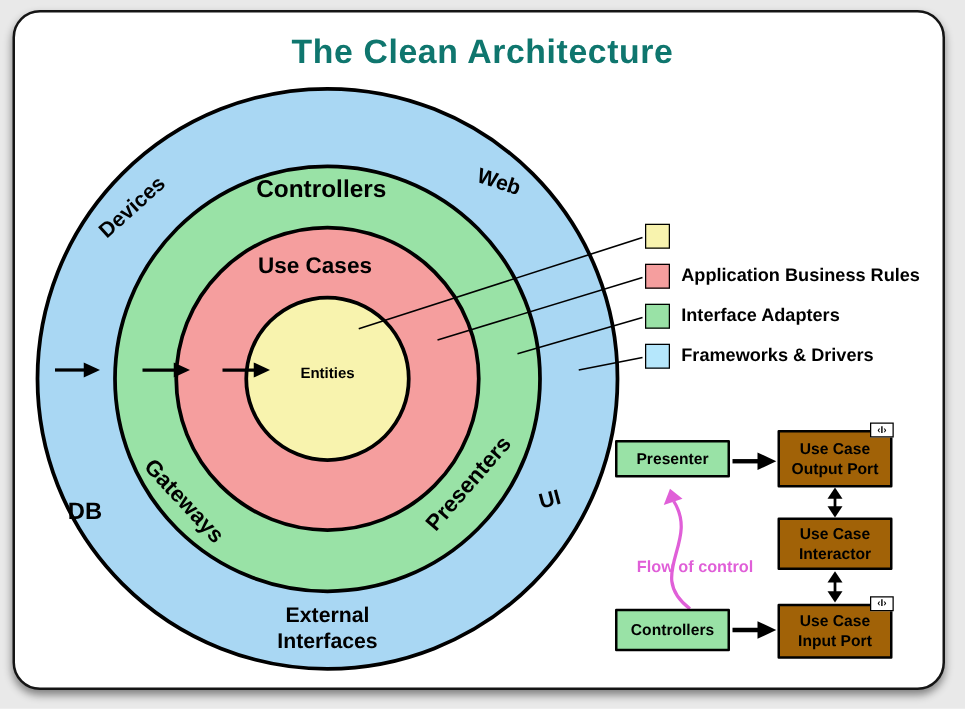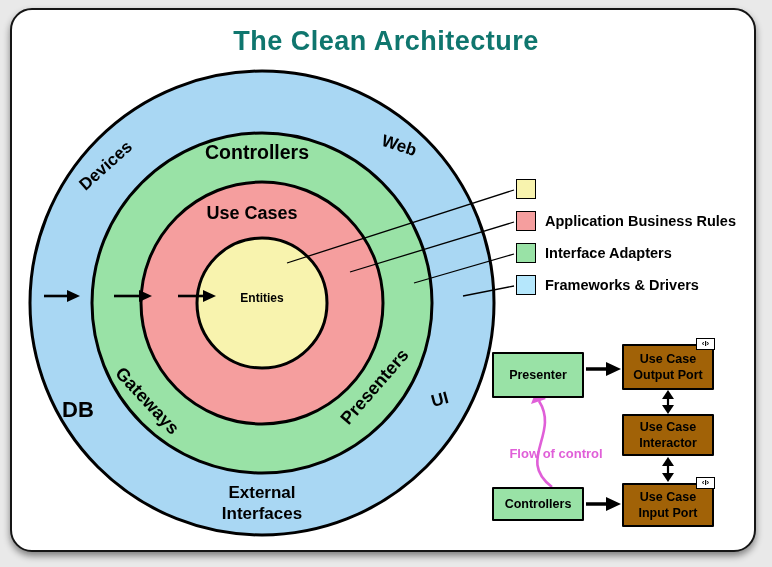--- a/index.html
+++ b/index.html
@@ -112,41 +112,41 @@
 
 <div id="title">The Clean Architecture</div>
 
 <div class="lbl" style="left:106px;top:166px;font-size:17px;transform:translate(-50%,-50%) rotate(-42deg);">Devices</div>
 <div class="lbl" style="left:399px;top:146px;font-size:17px;transform:translate(-50%,-50%) rotate(18deg);">Web</div>
 <div class="lbl" style="left:257px;top:152px;font-size:19.5px;">Controllers</div>
 <div class="lbl" style="left:252px;top:213px;font-size:18px;">Use Cases</div>
 <div class="lbl" style="left:262px;top:298px;font-size:12px;">Entities</div>
 <div class="lbl" style="left:147px;top:401px;font-size:18px;transform:translate(-50%,-50%) rotate(47deg);">Gateways</div>
 <div class="lbl" style="left:375px;top:387px;font-size:18px;transform:translate(-50%,-50%) rotate(-49deg);">Presenters</div>
-<div class="lbl" style="left:78px;top:410px;font-size:22px;">DB</div>
+<div class="lbl" style="left:68px;top:410px;font-size:19px;">DB</div>
 <div class="lbl" style="left:440px;top:400px;font-size:17px;transform:translate(-50%,-50%) rotate(-15deg);">UI</div>
 <div class="wraplbl" style="left:262px;top:503px;width:120px;font-size:17px;">External Interfaces</div>
 
 <div class="legend-row" style="left:516px;top:179px;">
   <div class="swatch sw-0"></div>
 </div>
 <div class="legend-row" style="left:516px;top:211px;">
   <div class="swatch sw-1"></div>
   <div class="legend-label">Application Business Rules</div>
 </div>
 <div class="legend-row" style="left:516px;top:243px;">
   <div class="swatch sw-2"></div>
   <div class="legend-label">Interface Adapters</div>
 </div>
 <div class="legend-row" style="left:516px;top:275px;">
   <div class="swatch sw-3"></div>
   <div class="legend-label">Frameworks &amp; Drivers</div>
 </div>
 
-<div class="box green-box" style="left:492px;top:352px;width:92px;height:46px;">
+<div class="box green-box" style="left:492px;top:352px;width:92px;height:30px;">
   <span>Presenter</span>
 </div>
 <div class="box pink-box" style="left:622px;top:344px;width:92px;height:46px;">
   <span>Use Case
 Output Port</span>
 </div>
 <div class="flag" style="left:696px;top:338px;">‹I›</div>
 
 <div class="box pink-box" style="left:622px;top:414px;width:92px;height:42px;">
   <span>Use Case

